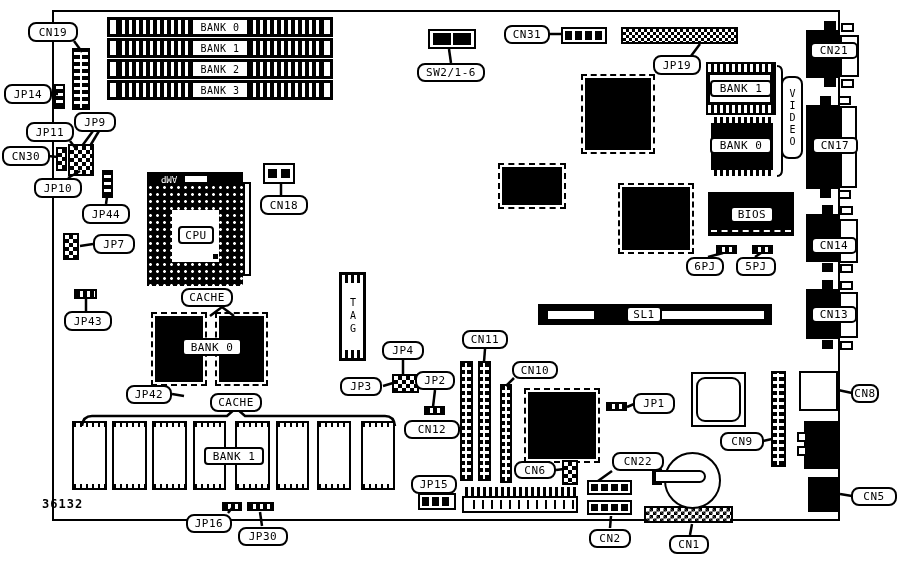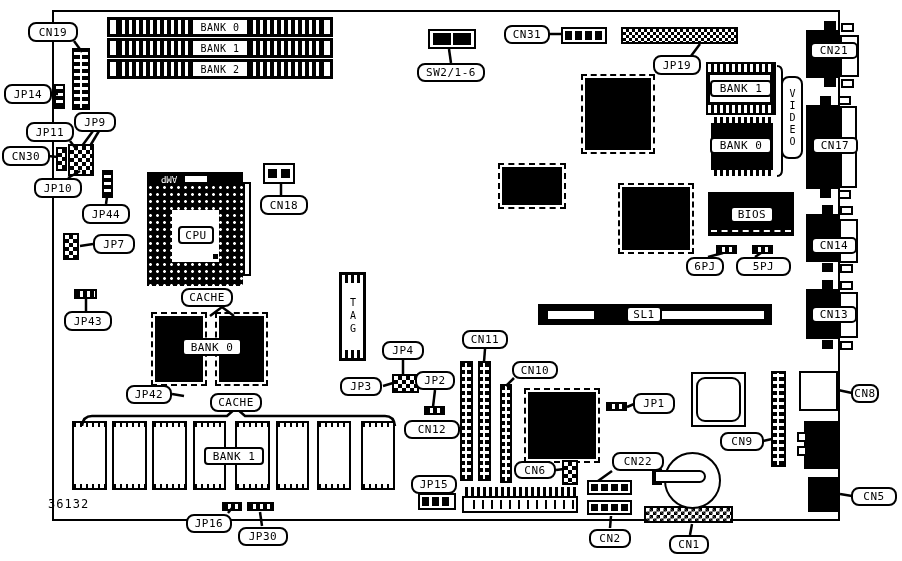--- a/index.html
+++ b/index.html
@@ -84,20 +84,27 @@
     <div class="simm-stripes"></div>
     <div class="simm-clip"></div>
   </div>
   <div class="simm-row" style="top:59px;">
     <div class="simm-clip"></div>
     <div class="simm-stripes"></div>
     <div class="simm-label">BANK 2</div>
     <div class="simm-stripes"></div>
     <div class="simm-clip"></div>
   </div>
+  <div class="simm-row" style="top:80px;">
+    <div class="simm-clip"></div>
+    <div class="simm-stripes"></div>
+    <div class="simm-label">BANK 3</div>
+    <div class="simm-stripes"></div>
+    <div class="simm-clip"></div>
+  </div>
 
   <div class="abs hdr-v" style="left:72px;top:48px;width:18px;height:62px;"></div>
   <div class="abs jmp-v" style="left:54px;top:84px;width:11px;height:25px;"></div>
   <div class="abs checker" style="left:56px;top:147px;width:11px;height:24px;"></div>
   <div class="abs checker" style="left:68px;top:144px;width:26px;height:32px;"></div>
   <div class="abs jmp-v" style="left:102px;top:170px;width:11px;height:28px;"></div>
   <div class="abs checker" style="left:63px;top:233px;width:16px;height:27px;"></div>
   <div class="abs jmp-h" style="left:74px;top:289px;width:23px;height:10px;"></div>
 
   <div class="abs blk" style="left:147px;top:172px;width:96px;height:13px;z-index:2;display:flex;align-items:center;">
@@ -122,21 +129,21 @@
   <div class="abs dip" style="left:72px;top:421px;width:35px;height:69px;"></div>
   <div class="abs dip" style="left:112px;top:421px;width:35px;height:69px;"></div>
   <div class="abs dip" style="left:152px;top:421px;width:35px;height:69px;"></div>
   <div class="abs dip" style="left:193px;top:421px;width:33px;height:69px;"></div>
   <div class="abs dip" style="left:235px;top:421px;width:35px;height:69px;"></div>
   <div class="abs dip" style="left:276px;top:421px;width:33px;height:69px;"></div>
   <div class="abs dip" style="left:317px;top:421px;width:34px;height:69px;"></div>
   <div class="abs dip" style="left:361px;top:421px;width:34px;height:69px;"></div>
   <div class="box-label" style="left:204px;top:447px;width:60px;height:18px;">BANK 1</div>
 
-  <div class="partnum" style="left:48px;top:497px;">36132</div>
+  <div class="partnum" style="left:42px;top:497px;font-weight:bold;">36132</div>
 
   <div class="abs jmp-h" style="left:222px;top:502px;width:20px;height:9px;"></div>
   <div class="abs jmp-h" style="left:247px;top:502px;width:27px;height:9px;"></div>
 
   <div class="abs wht" style="left:339px;top:272px;width:27px;height:89px;z-index:2;border-width:3px;display:flex;align-items:center;justify-content:center;">
     <div class="abs ticks" style="left:0;top:0;width:100%;height:8px;"></div>
     <span class="vtext" style="font-size:10px;">TAG</span>
     <div class="abs ticks" style="left:0;bottom:0;width:100%;height:8px;"></div>
   </div>
 
@@ -309,21 +316,21 @@
   <div class="callout" style="left:415px;top:371px;width:40px;height:19px;">JP2</div>
   <div class="callout" style="left:462px;top:330px;width:46px;height:19px;">CN11</div>
   <div class="callout" style="left:512px;top:361px;width:46px;height:18px;">CN10</div>
   <div class="callout" style="left:404px;top:420px;width:56px;height:19px;">CN12</div>
   <div class="callout" style="left:411px;top:475px;width:46px;height:19px;">JP15</div>
   <div class="callout" style="left:514px;top:461px;width:42px;height:18px;">CN6</div>
   <div class="callout" style="left:417px;top:63px;width:68px;height:19px;">SW2/1-6</div>
   <div class="callout" style="left:504px;top:25px;width:46px;height:19px;">CN31</div>
   <div class="callout" style="left:653px;top:55px;width:48px;height:20px;">JP19</div>
   <div class="callout" style="left:686px;top:257px;width:38px;height:19px;">6PJ</div>
-  <div class="callout" style="left:736px;top:257px;width:55px;height:19px;">5PJ</div>
+  <div class="callout" style="left:736px;top:257px;width:40px;height:19px;border-radius:7px;">5PJ</div>
   <div class="callout" style="left:633px;top:393px;width:42px;height:21px;">JP1</div>
   <div class="callout" style="left:720px;top:432px;width:44px;height:19px;">CN9</div>
   <div class="callout" style="left:851px;top:384px;width:28px;height:19px;">CN8</div>
   <div class="callout" style="left:851px;top:487px;width:46px;height:19px;">CN5</div>
   <div class="callout" style="left:612px;top:452px;width:52px;height:19px;">CN22</div>
   <div class="callout" style="left:589px;top:529px;width:42px;height:19px;">CN2</div>
   <div class="callout" style="left:669px;top:535px;width:40px;height:19px;">CN1</div>
 
 </div>
 

